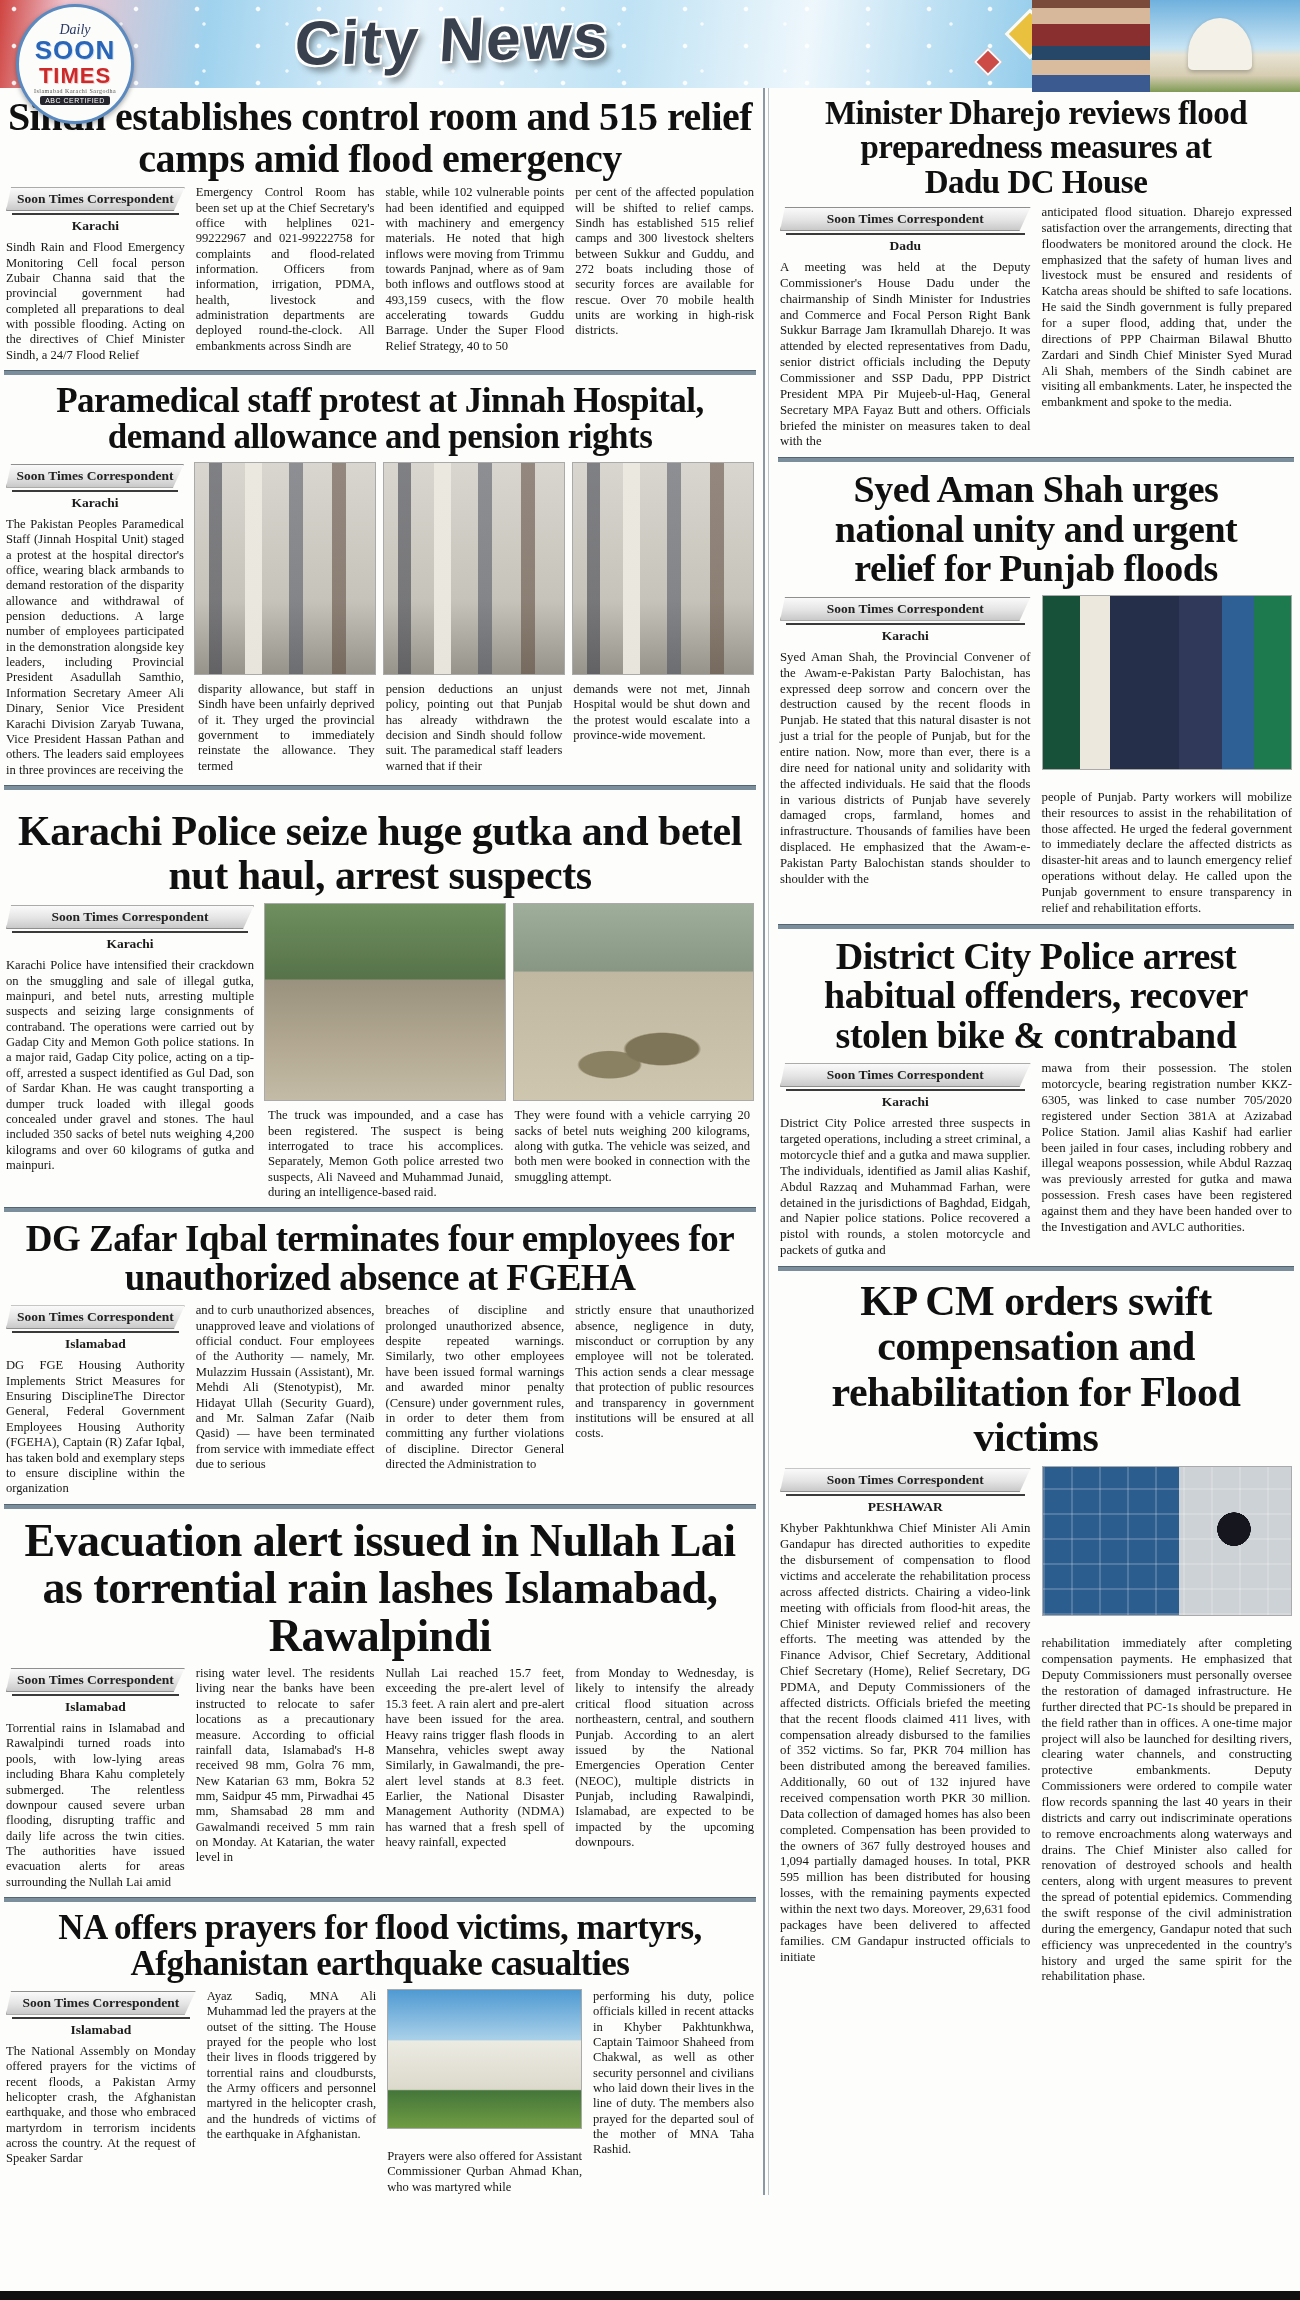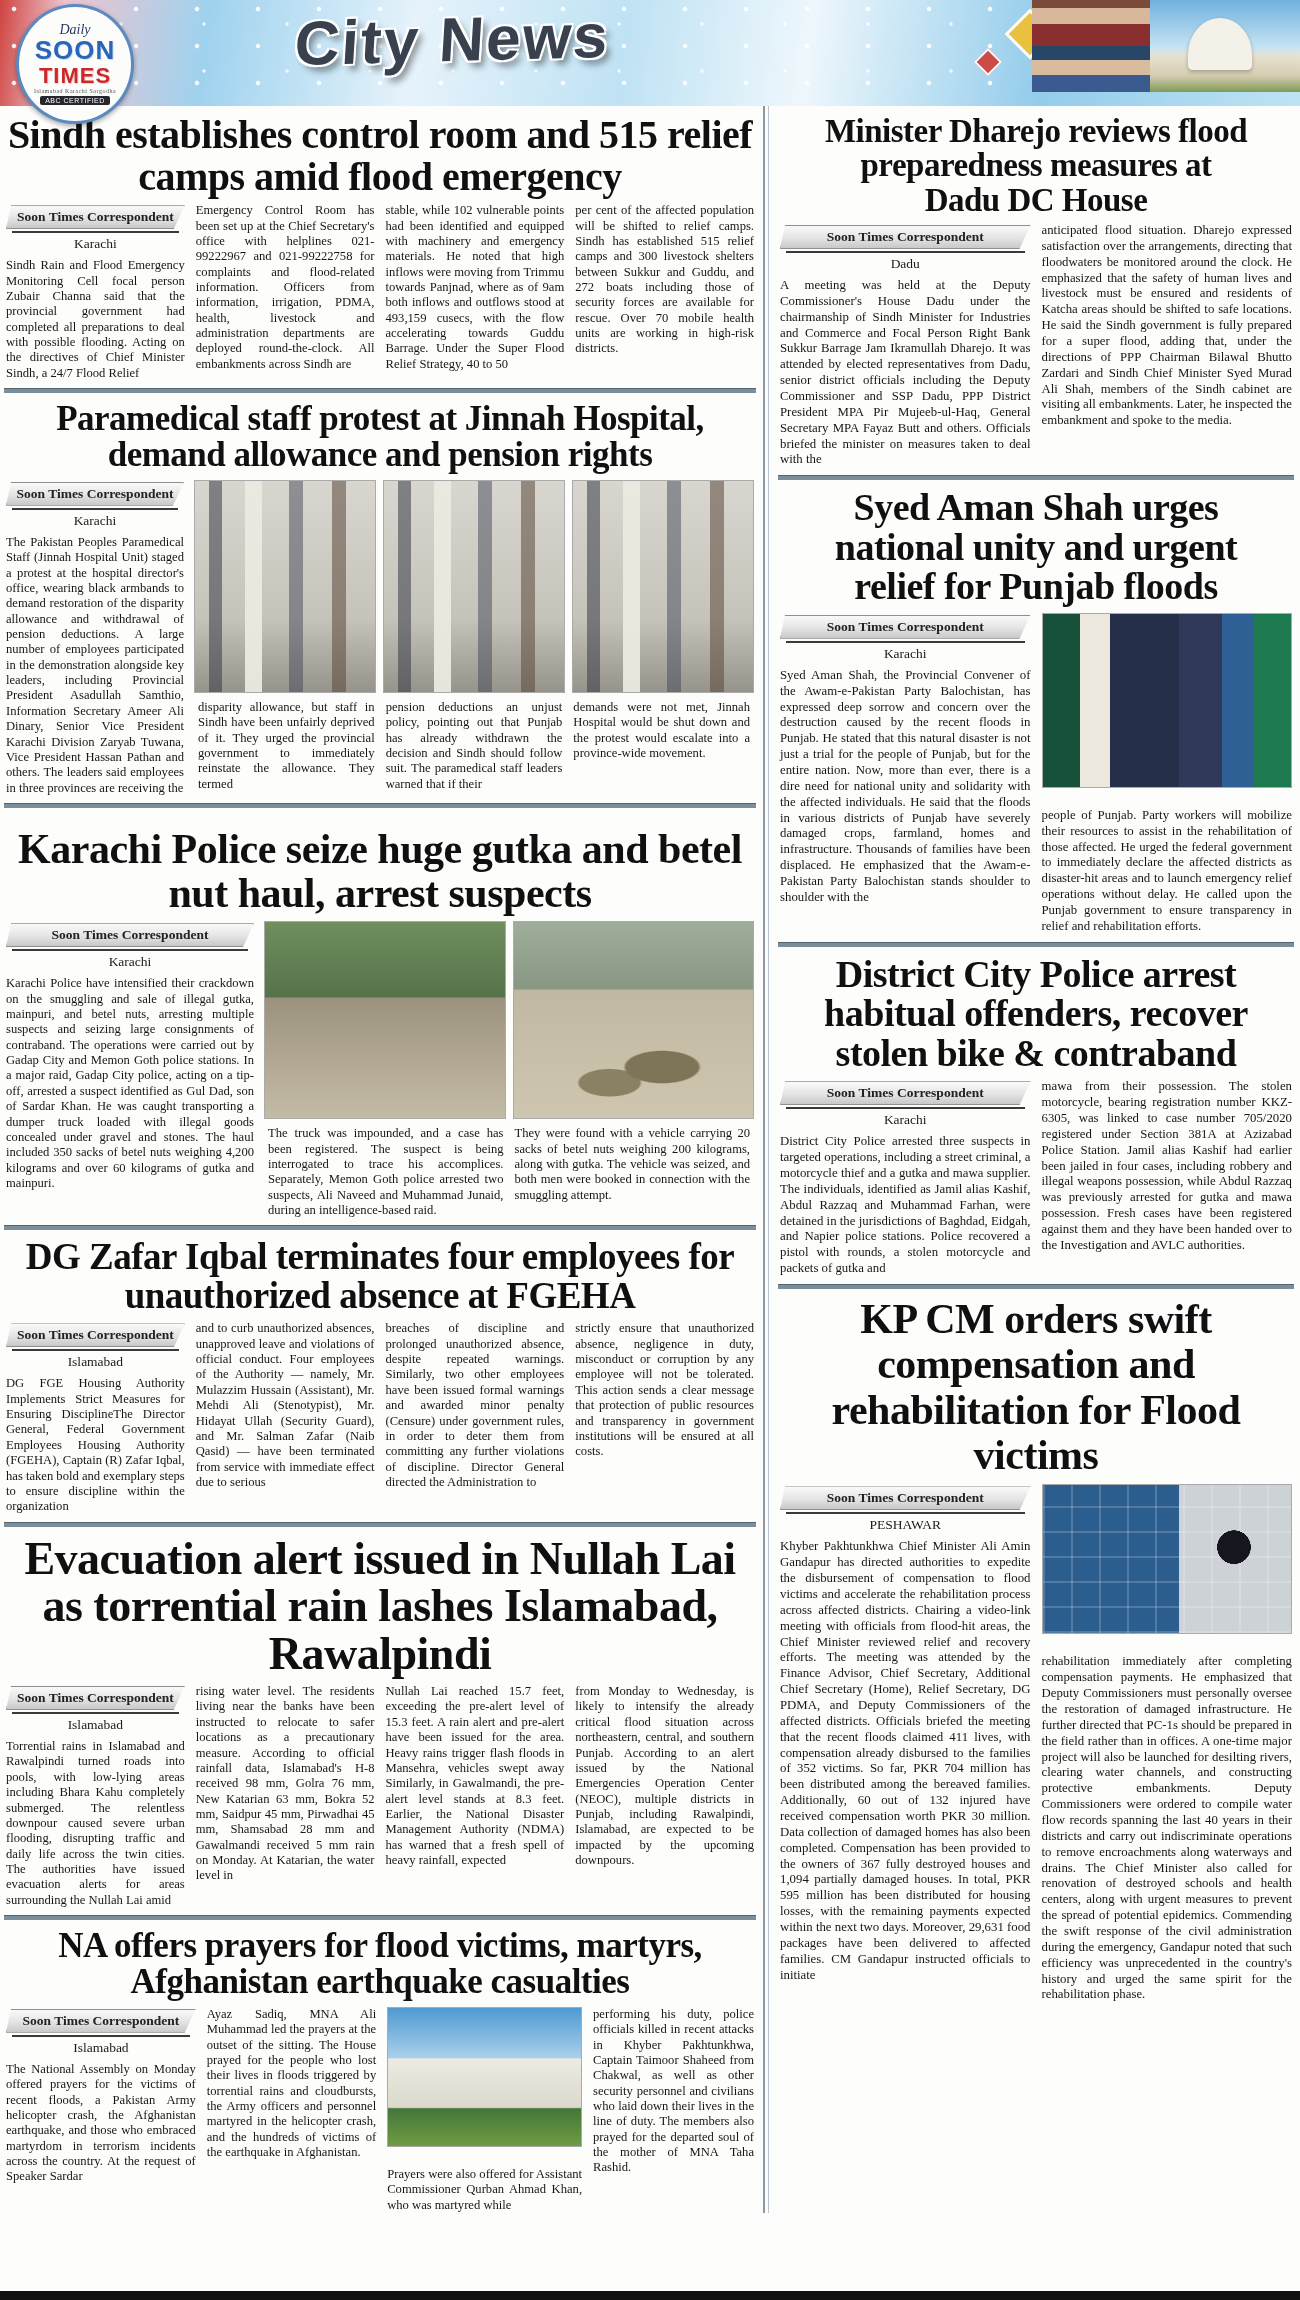--- a/index.html
+++ b/index.html
@@ -1,19 +1,19 @@
 <!DOCTYPE html>
 <html><head>
 <meta charset="utf-8">
 <style>
   html,body{margin:0;padding:0;}
   .page{position:relative;width:1300px;height:2300px;background:#fdfdfb;overflow:hidden;
         font-family:"Liberation Serif",serif;color:#141414;}
   
-  .masthead{position:relative;height:106px;z-index:3;
+  .masthead{position:relative;height:88px;z-index:3;
     background-image:
       radial-gradient(circle 1.6px at 14px 9px, rgba(255,255,255,.9) 0 1.6px, transparent 2.8px),
       radial-gradient(circle 1.2px at 38px 24px, rgba(255,255,255,.8) 0 1.2px, transparent 2.2px),
       linear-gradient(97deg,#cf4440 0%,#eec4cf 5%,#9fd2ee 16%,#e6f3fb 32%,#bfe2f4 48%,#eef7fc 62%,#93cceb 80%,#bee3f4 100%);
     background-size:61px 37px, 83px 47px, 100% 100%;}
   .logo-circle{position:absolute;left:16px;top:4px;width:112px;height:114px;border-radius:50%;
     background:#fcfcfa;border:3px solid #5a8ac0;box-shadow:0 2px 5px rgba(0,0,0,.35);
     display:flex;flex-direction:column;align-items:center;justify-content:center;z-index:6;text-align:center;}
   .logo-daily{font-style:italic;font-size:14px;color:#2b3b66;line-height:1;}
   .logo-soon{font-family:"Liberation Sans",sans-serif;font-weight:bold;font-size:26px;color:#2a66b8;
@@ -54,21 +54,21 @@
   .h-na{font-size:35px;}
   .h-dharejo{font-size:33px;padding:0 40px;}
   .h-aman{font-size:38px;padding:0 35px;}
   .h-district{font-size:38px;padding:0 6px;}
   .h-kp{font-size:42px;padding:0 28px;line-height:1.08;}
   .byline{margin:2px auto 6px;text-align:center;}
   .byline-box{background:linear-gradient(180deg,#fafafa 0%,#e4e4e4 55%,#c9c9c9 100%);
     border:1px solid #8f8f8f;clip-path:polygon(5px 0,100% 0,calc(100% - 11px) 100%,0 100%);
     font-size:13.5px;font-weight:600;padding:3px 2px;color:#222;}
   .byline-rule{height:2px;background:#3a3a3a;margin:2px 6px 3px;}
-  .byline-city{font-size:13.5px;color:#1a1a1a;}
+  .byline-city{font-size:13.5px;color:#1a1a1a;font-weight:bold;}
   .body-cols{display:flex;gap:11px;padding:0 4px;}
   .bcol{flex:1;min-width:0;}
   .coltext{font-size:12.6px;line-height:1.22;text-align:justify;color:#161616;}
   .rightcol .coltext{font-size:12.8px;line-height:1.24;}
   
   .split-body{display:flex;gap:10px;padding:0 4px;}
   .pcol-narrow{flex:0 0 178px;}
   .gcol-narrow{flex:0 0 248px;}
   .split-right{flex:1;min-width:0;display:flex;flex-direction:column;gap:5px;}
   .photo-row{display:flex;gap:7px;}

